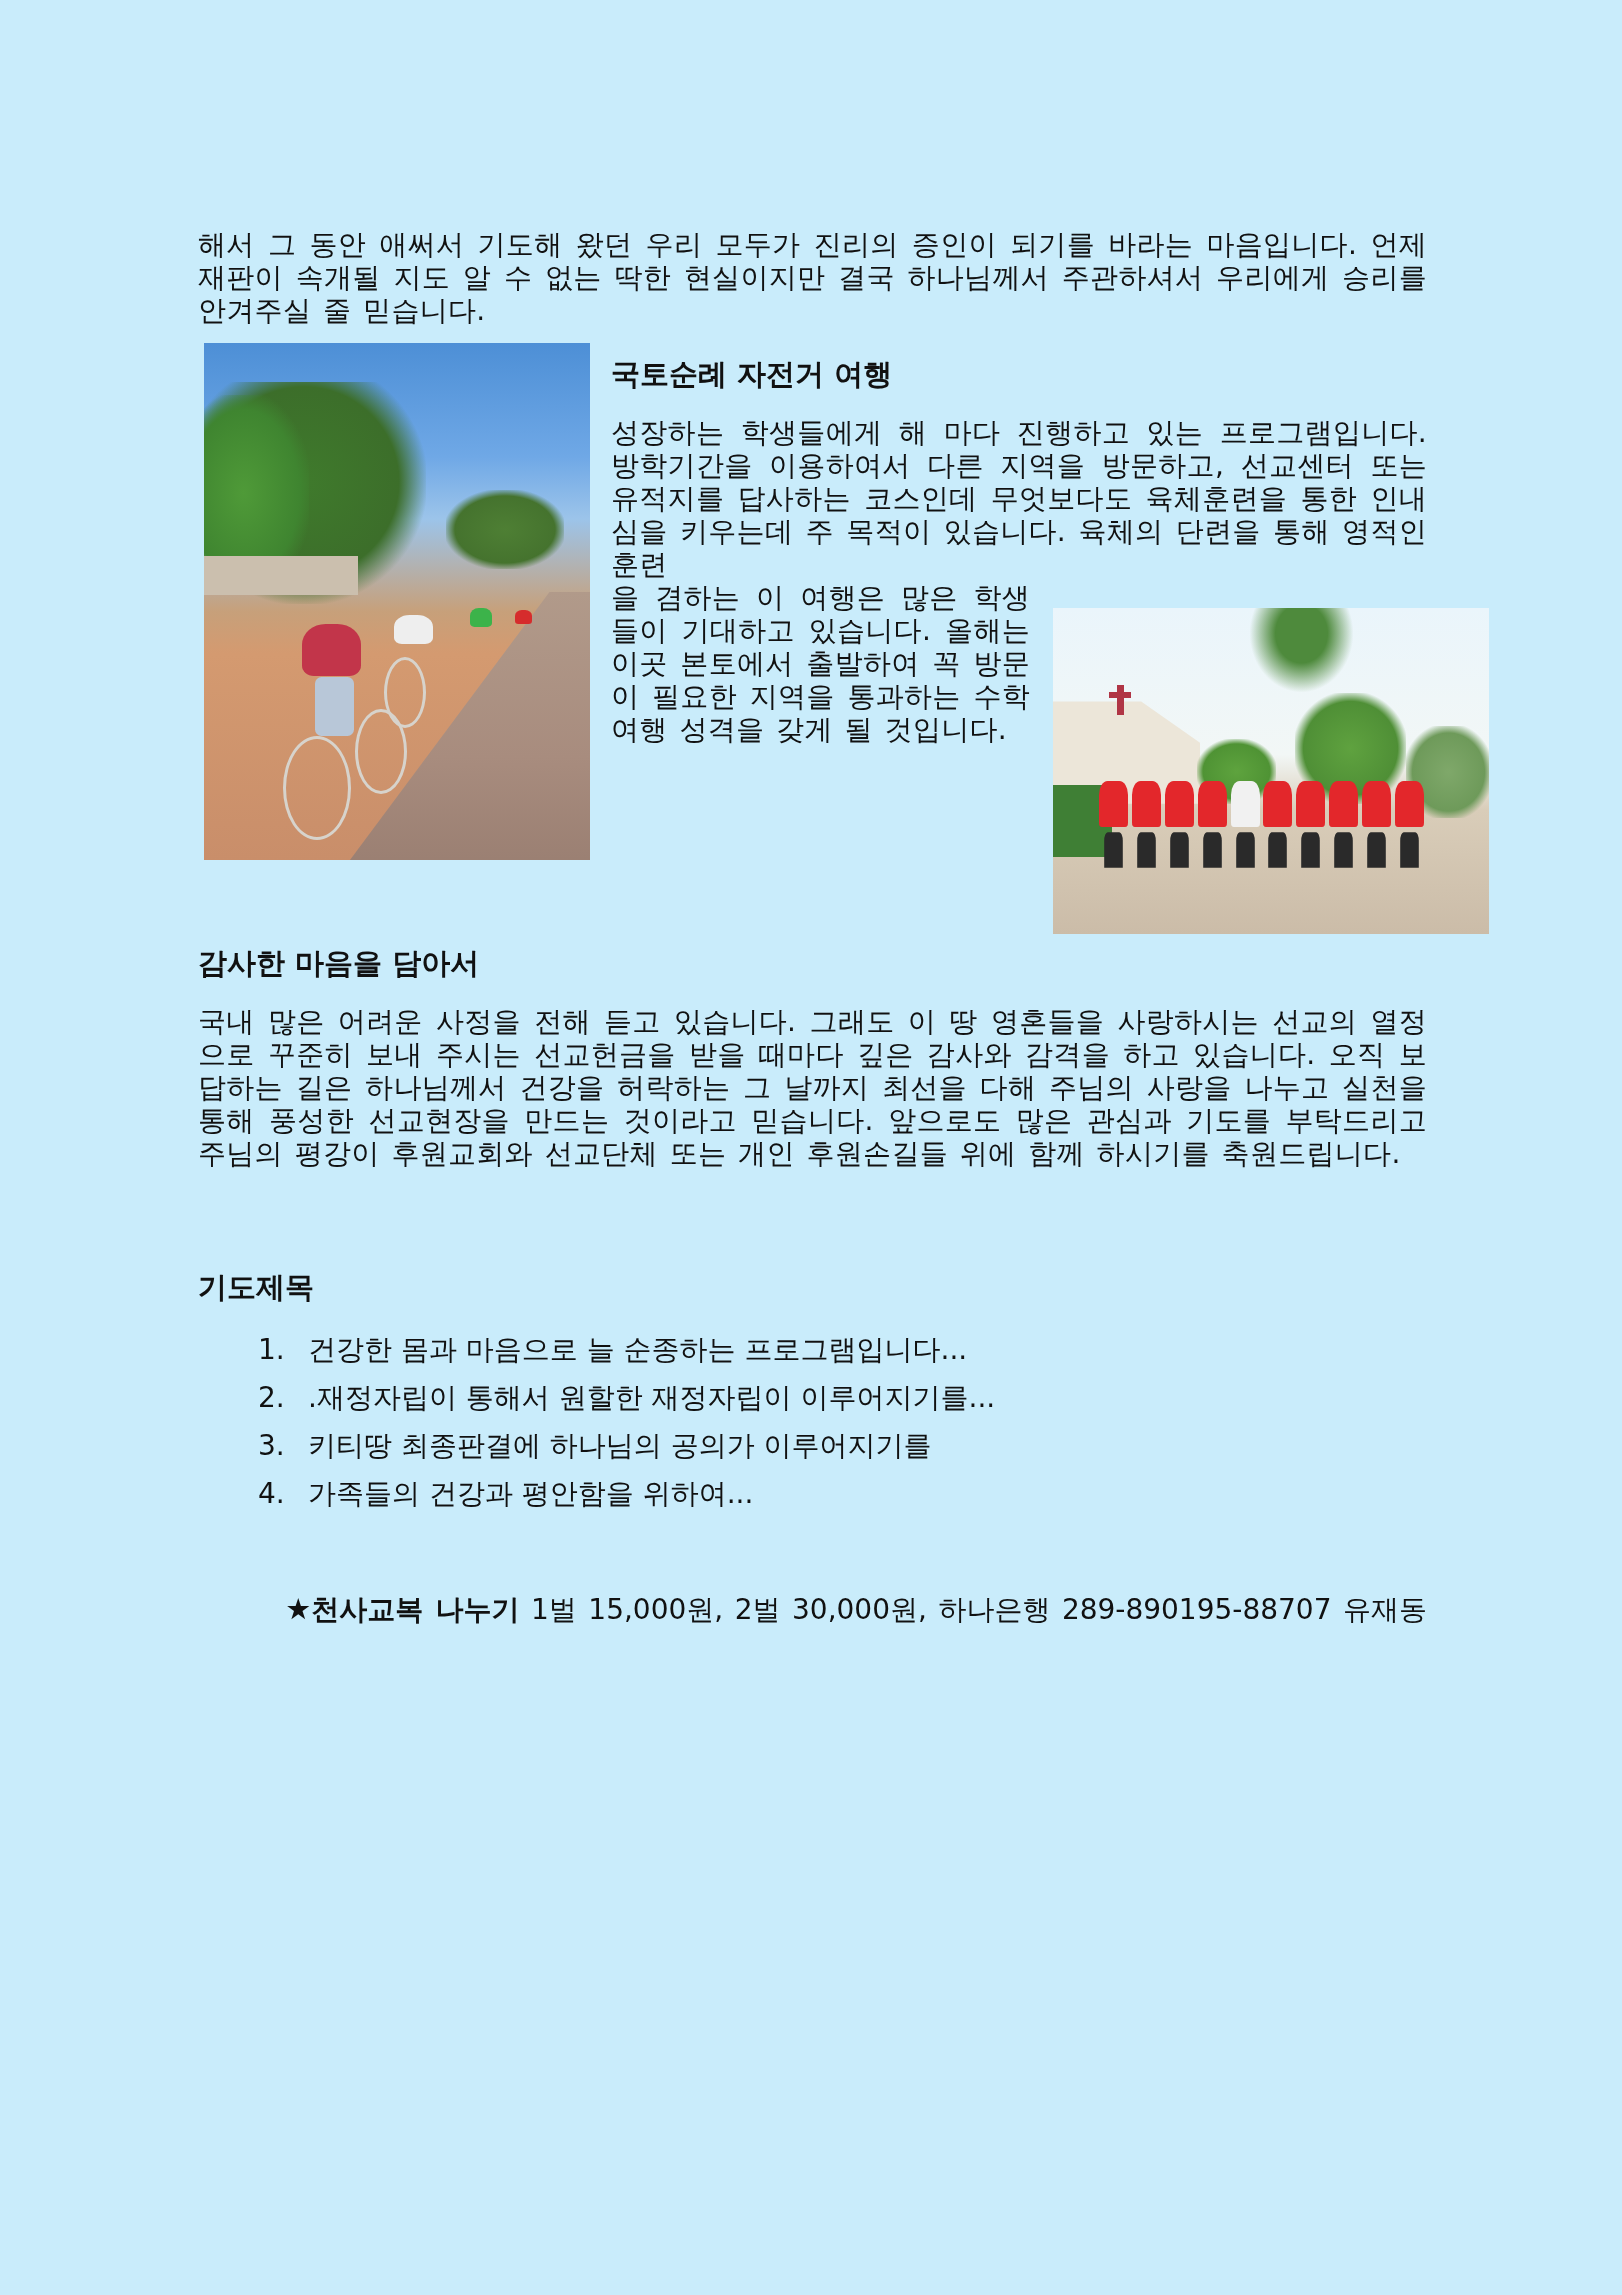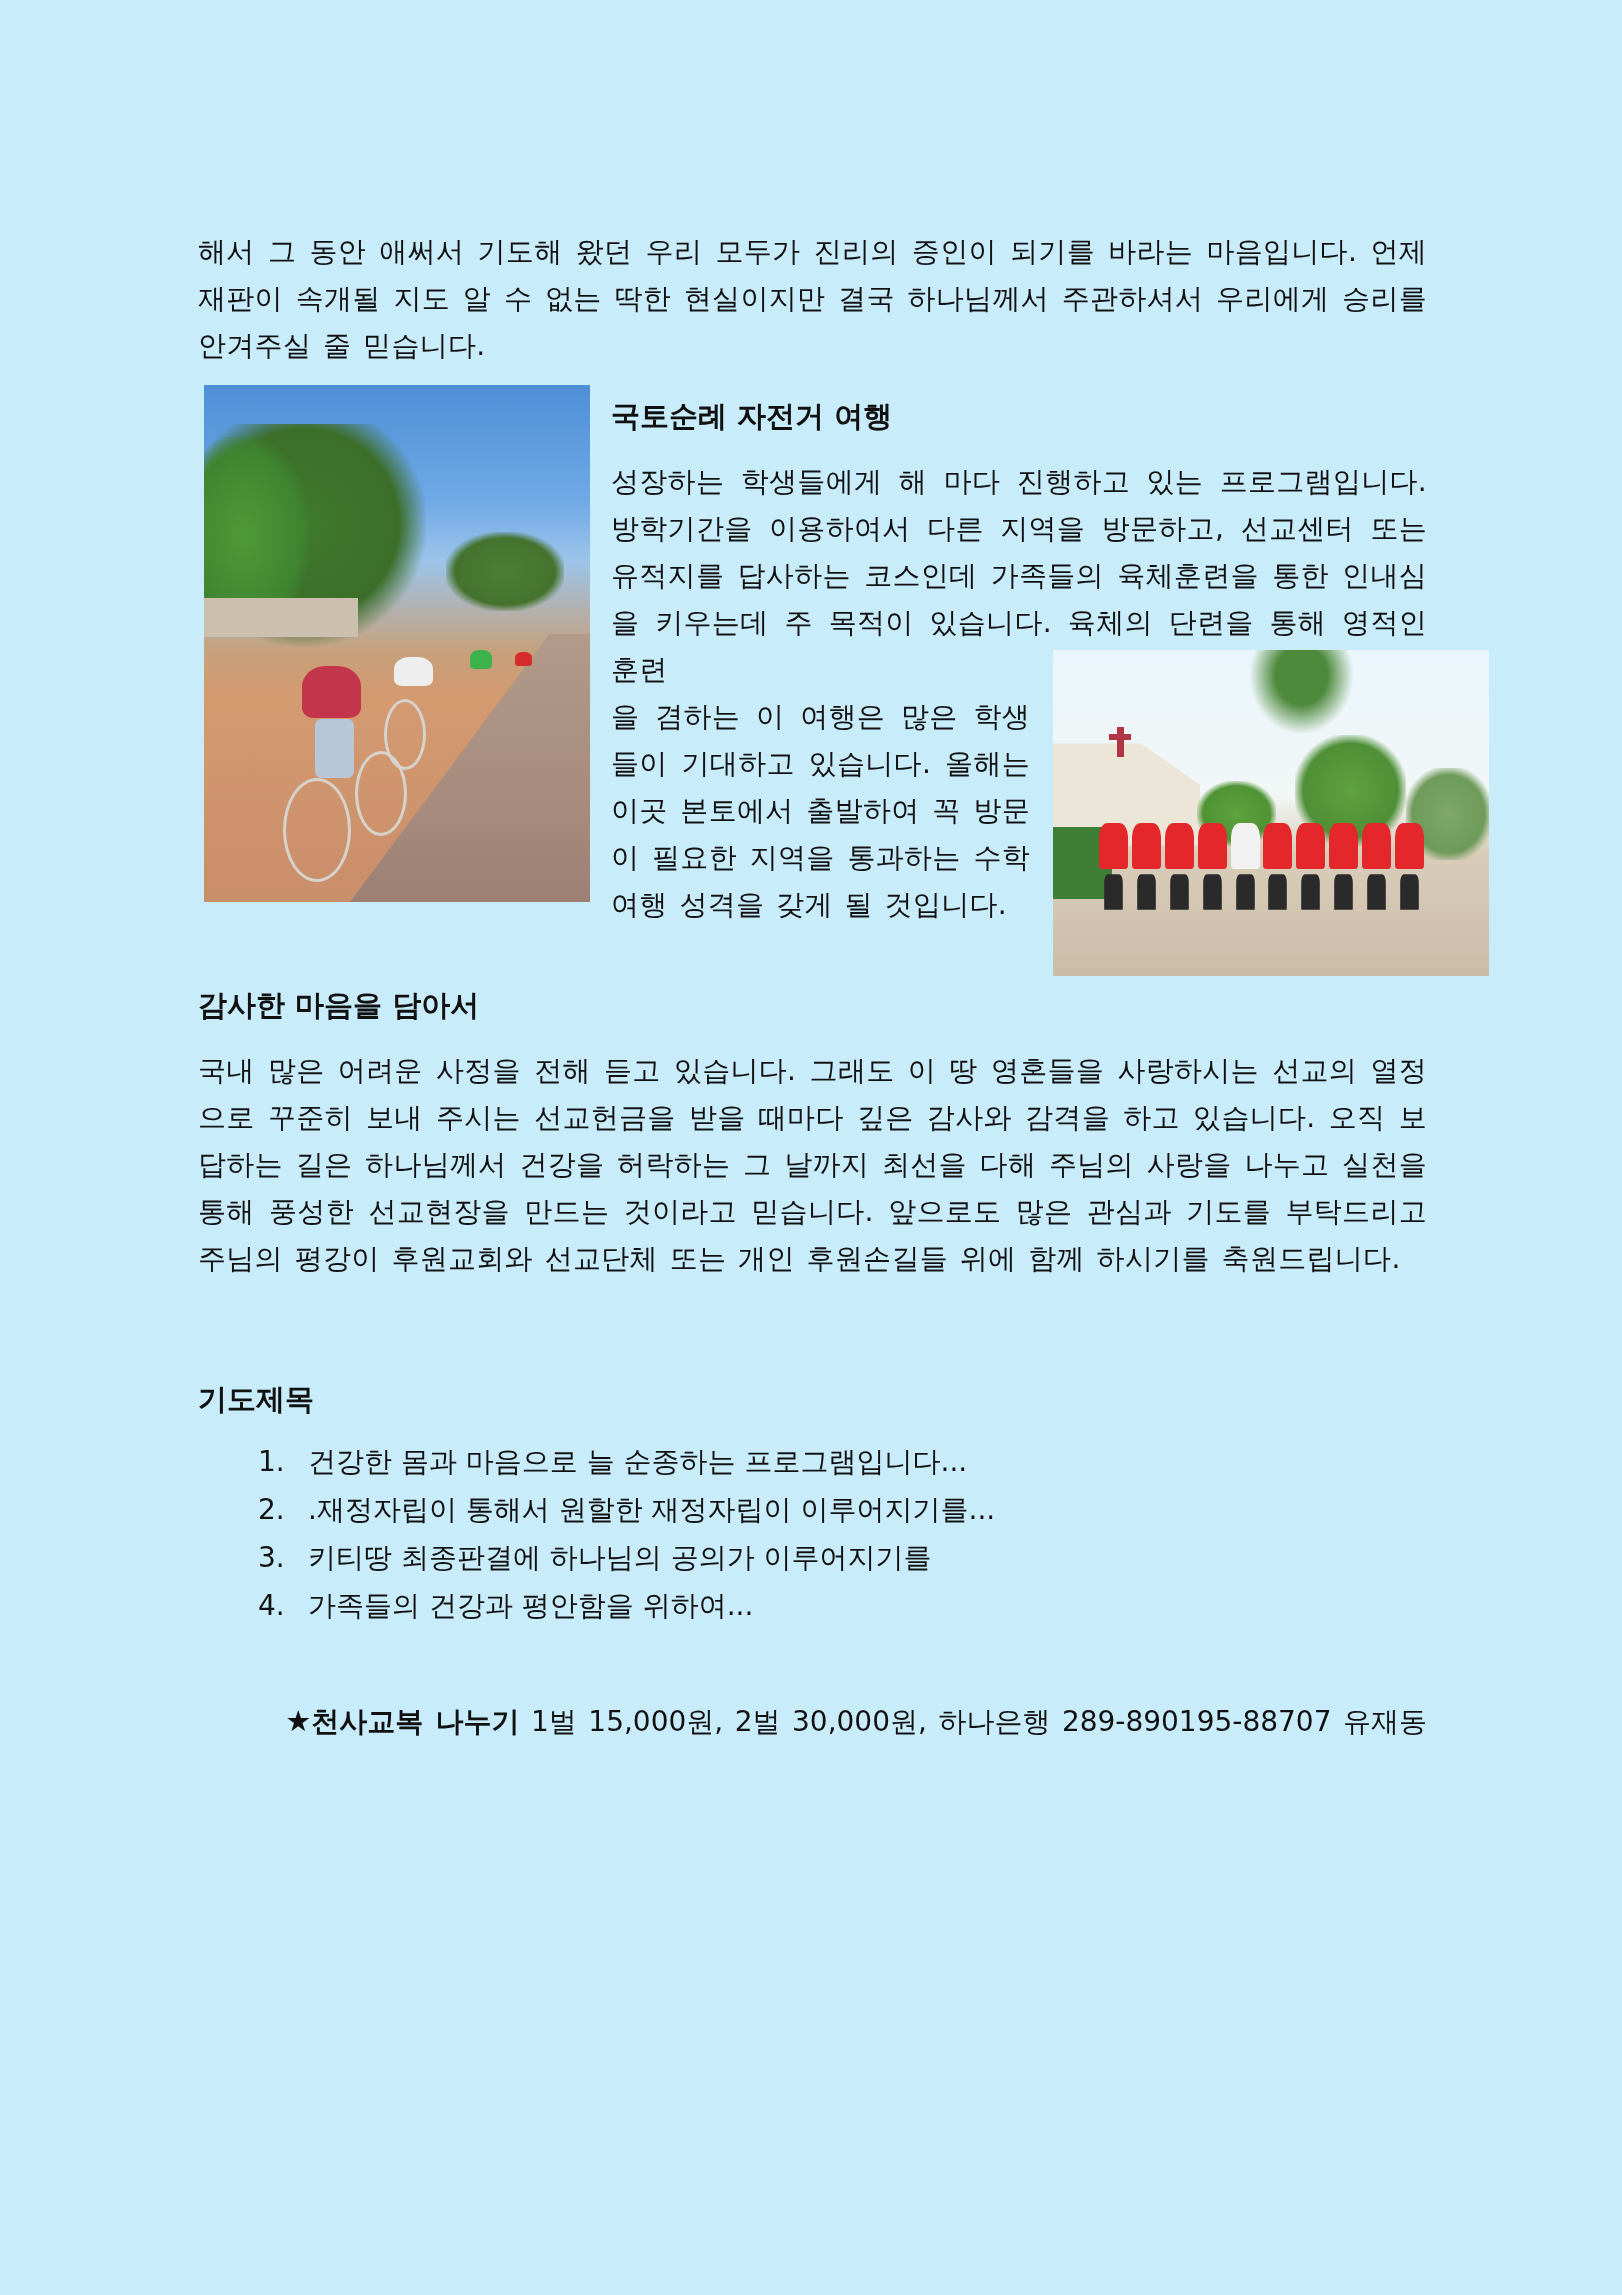--- a/index.html
+++ b/index.html
@@ -16,21 +16,21 @@
     overflow: hidden;
   }
   .page {
     position: absolute;
     left: 198px;
     top: 228px;
     width: 1229px;
   }
   .para {
     font-size: 28px;
-    line-height: 47px;
+    line-height: 33px;
     text-align: justify;
     text-align-last: left;
     margin: 0;
     letter-spacing: 0.3px;
     word-spacing: 2.6px;
   }
   .heading {
     font-size: 29px;
     font-weight: bold;
     line-height: 39px;
@@ -198,21 +198,21 @@
       <div class="rider r2"></div>
       <div class="rider r3"></div>
       <div class="rider r4"></div>
       <div class="wheel w1"></div>
       <div class="wheel w2"></div>
       <div class="wheel w3"></div>
     </div>
 
     <div class="text-main">
       <h2 class="heading">국토순례 자전거 여행</h2>
-      <p class="para para-wide">성장하는 학생들에게 해 마다 진행하고 있는 프로그램입니다. 방학기간을 이용하여서 다른 지역을 방문하고, 선교센터 또는 유적지를 답사하는 코스인데 가족들의 육체훈련을 통한 인내심을 키우는데 주 목적이 있습니다. 육체의 단련을 통해 영적인 훈련</p>
+      <p class="para para-wide">성장하는 학생들에게 해 마다 진행하고 있는 프로그램입니다. 방학기간을 이용하여서 다른 지역을 방문하고, 선교센터 또는 유적지를 답사하는 코스인데 무엇보다도 육체훈련을 통한 인내심을 키우는데 주 목적이 있습니다. 육체의 단련을 통해 영적인 훈련</p>
       <p class="para para-narrow">을 겸하는 이 여행은 많은 학생들이 기대하고 있습니다. 올해는 이곳 본토에서 출발하여 꼭 방문이 필요한 지역을 통과하는 수학여행 성격을 갖게 될 것입니다.</p>
     </div>
 
     <div class="photo photo-2">
       <div class="leaves"></div>
       <div class="church"></div>
       <div class="cross-v"></div>
       <div class="cross-h"></div>
       <div class="bush-1"></div>
       <div class="bush-2"></div>

